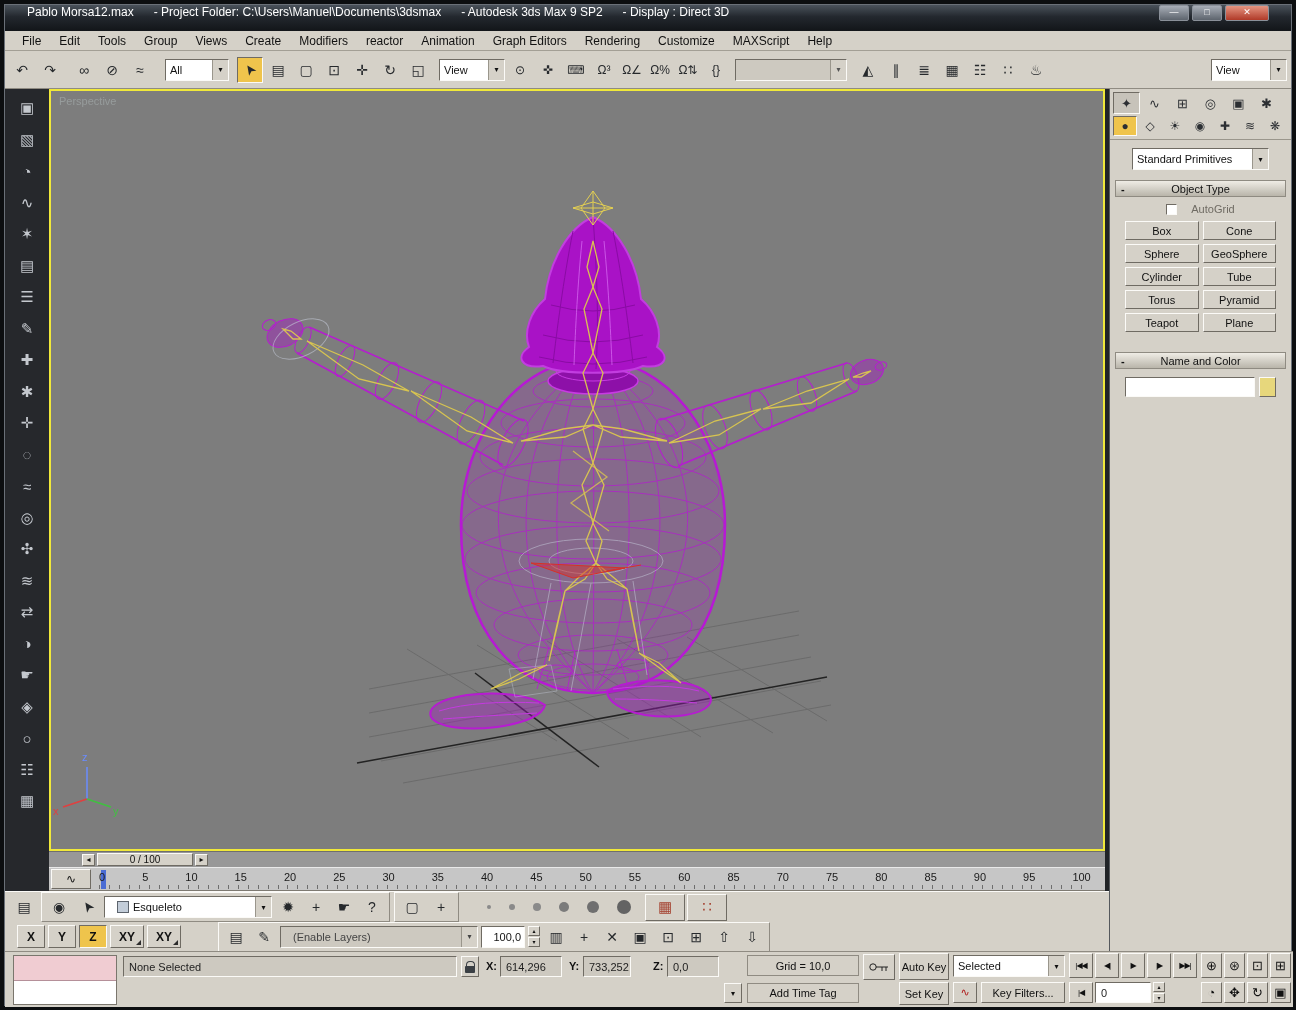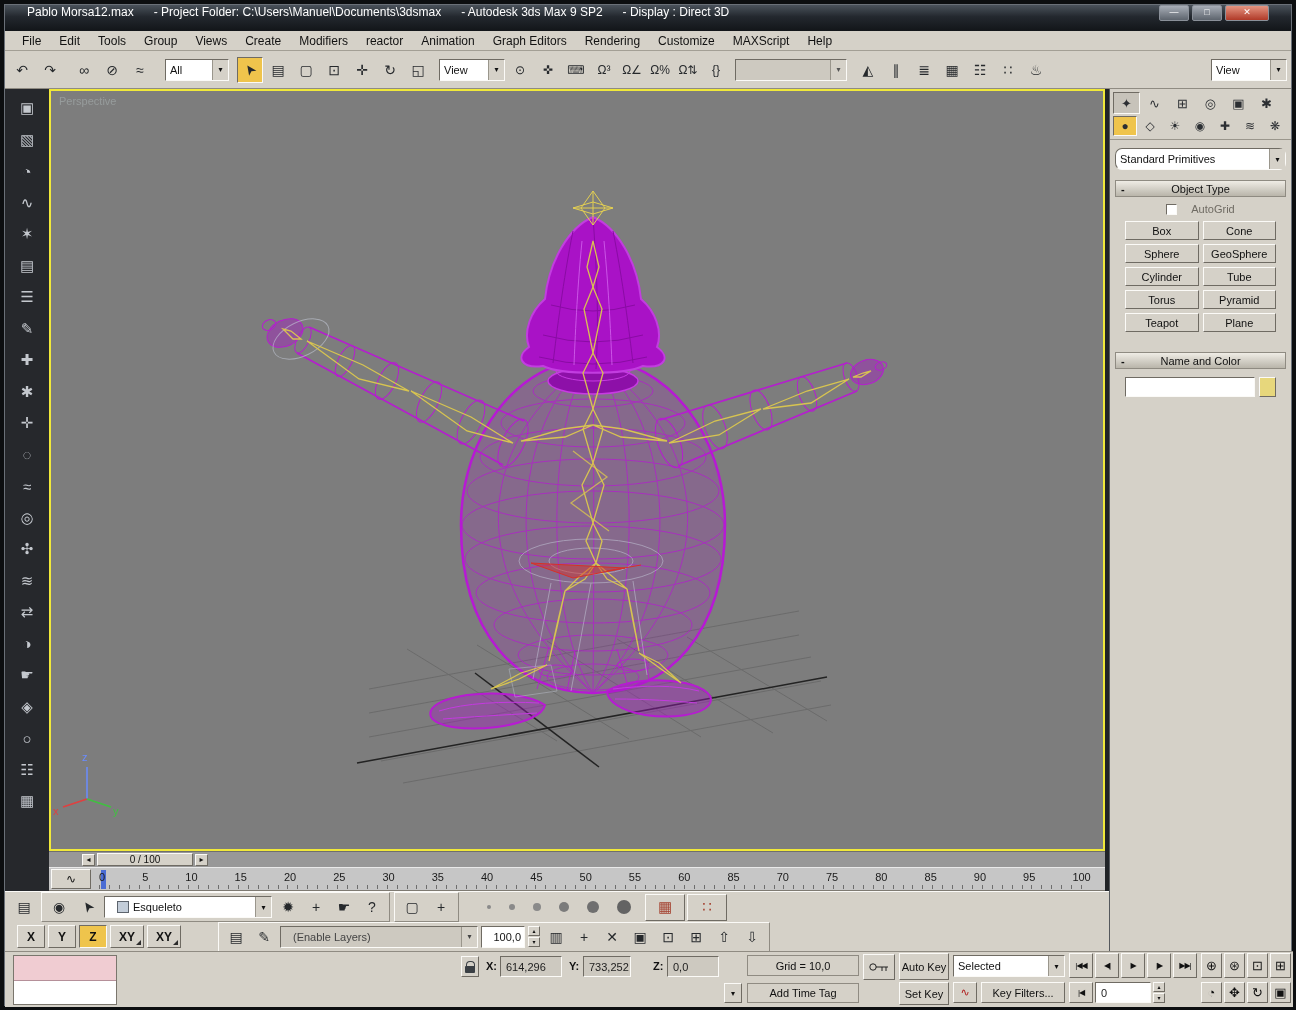--- a/index.html
+++ b/index.html
@@ -120,21 +120,21 @@
   .lockicon { position:relative; width:10px; height:7px; background:#3a3f44; border-radius:1px; margin-top:5px; }
   .lockicon::before { content:""; position:absolute; left:1px; top:-5px; width:7px; height:6px;
     border:1.5px solid #3a3f44; border-bottom:none; border-radius:4px 4px 0 0; }
 
   
   .cmdpanel { position:absolute; left:1104px; top:84px; width:182px; height:862px; background:#d5d1c8; border-left:1px solid #55585c; }
   .cp-tabs { display:flex; padding:3px 3px 1px; gap:1px; }
   .cp-cats { display:flex; padding:1px 3px 3px; gap:1px; border-bottom:1px solid #9a968c; }
   .cp-tab { width:27px; height:22px; display:flex; align-items:center; justify-content:center; font-size:13px; color:#2c2f33; }
   .cp-cat { width:24px; height:20px; display:flex; align-items:center; justify-content:center; font-size:12px; color:#2c2f33; }
-  .cp-dd { margin:8px 5px 0;border-radius:7px; }
+  .cp-dd { margin:8px 22px 0; }
   .rollout { margin:10px 5px 0; }
   .roll-head { height:17px; background:linear-gradient(#efece5,#b9b5aa); border:1px solid #8f8b82;
     font-size:11px; display:flex; align-items:center; justify-content:center; position:relative; }
   .roll-head .minus { position:absolute; left:5px; font-weight:bold; }
   .autogrid { display:flex; align-items:center; gap:14px; font-size:11px; color:#6f6b63; justify-content:center; padding:6px 0 2px; }
   .checkbox { width:11px; height:11px; background:#fff; border:1px solid; border-color:#6f6b63 #fbfaf7 #fbfaf7 #6f6b63; }
   .objgrid { display:grid; grid-template-columns:1fr 1fr; gap:4px 4px; padding:4px 10px 10px; }
   .objbtn { height:19px; font-size:11px; display:flex; align-items:center; justify-content:center; }
   .namecolor { display:flex; gap:4px; padding:8px 10px; }
   .namefield { flex:1; height:20px; }
@@ -601,20 +601,21 @@
   </div>
 
   <div class="rowC"></div>
   <div class="rowD"></div>
 
   <div class="listener">
     <div class="pink"></div>
     <div class="white"></div>
   </div>
 
+  <span class="afield sunkgray" style="left:118px;top:951px;width:334px">None Selected</span>
   <span class="abtn raised" style="left:456px;top:951px;width:18px;height:21px">
       <span class="lockicon"></span>
     </span>
 
   <span class="clabel" style="left:481px">X:</span>
   <span class="afield sunkgray" style="left:495px;top:951px;width:62px">614,296</span>
   <span class="clabel" style="left:564px">Y:</span>
   <span class="afield sunkgray" style="left:578px;top:951px;width:48px">733,252</span>
   <span class="clabel" style="left:648px">Z:</span>
   <span class="afield sunkgray" style="left:662px;top:951px;width:52px">0,0</span>

